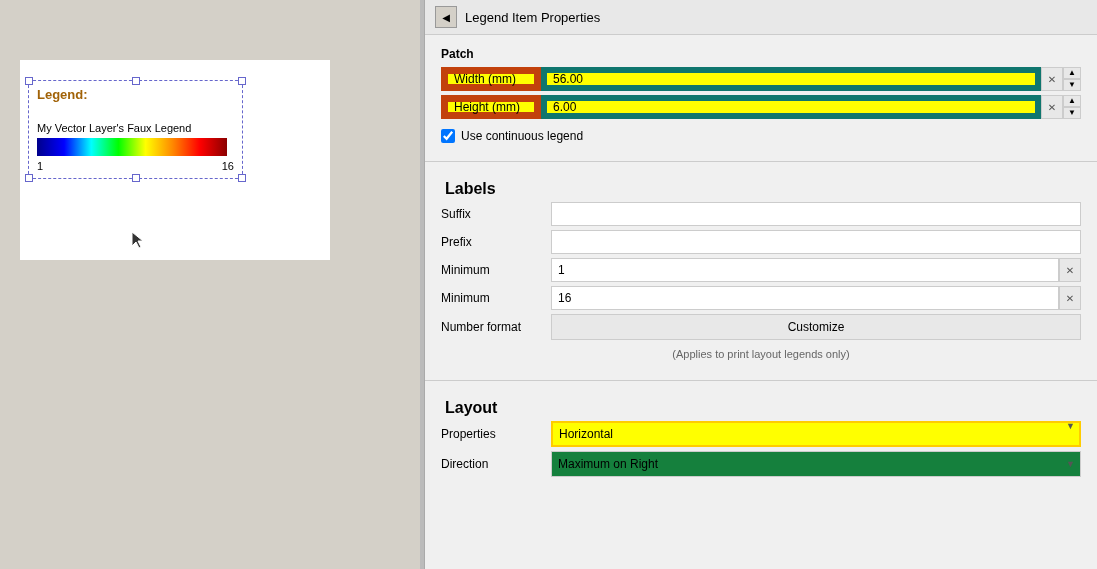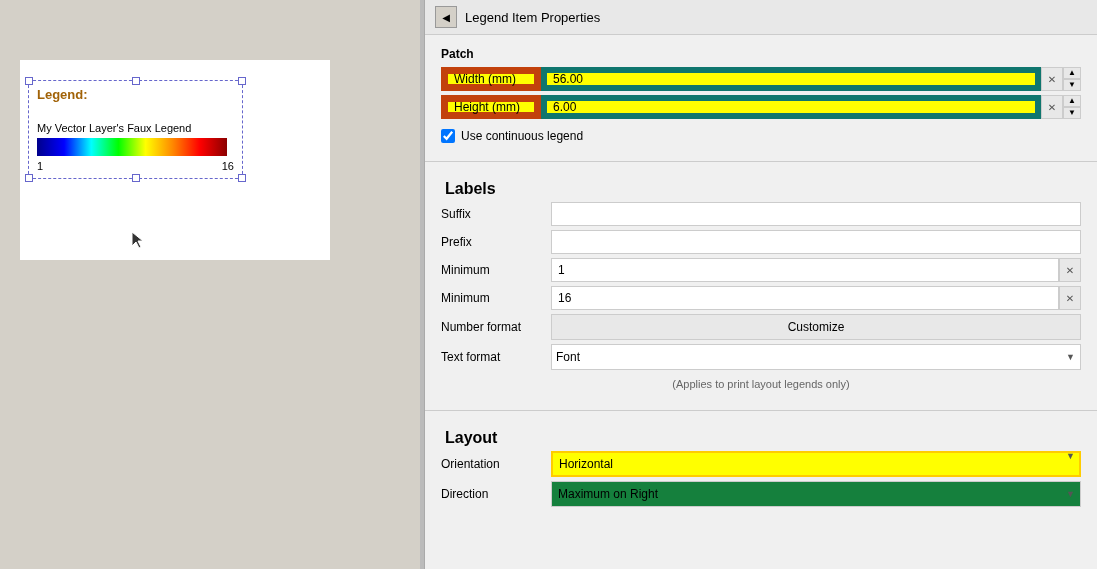--- a/index.html
+++ b/index.html
@@ -464,39 +464,31 @@
         <input class="full-input" type="text" value="16" style="">
         <div class="clear-btn">✕</div>
       </div>
     </div>
 
     <div class="full-row">
       <div class="full-label">Number format</div>
       <button class="customize-btn">Customize</button>
     </div>
 
-    <div class="full-row">
-      <div class="full-label">Text format</div>
-      <div class="select-wrap">
-        <select class="font-select">
-          <option>Font</option>
-        </select>
-      </div>
-    </div>
 
     <div class="italic-note">(Applies to print layout legends only)</div>
   </div>
 
   <hr class="divider">
 
   <div class="layout-section">
     <div class="labels-section-label">Layout</div>
 
     <div class="orientation-row">
-      <div class="orientation-label">Orientation</div>
+      <div class="orientation-label">Properties</div>
       <div class="orientation-select-wrap">
         <select class="orientation-select">
           <option>Horizontal</option>
           <option>Vertical</option>
         </select>
       </div>
     </div>
 
     <div class="orientation-row">
       <div class="orientation-label">Direction</div>

